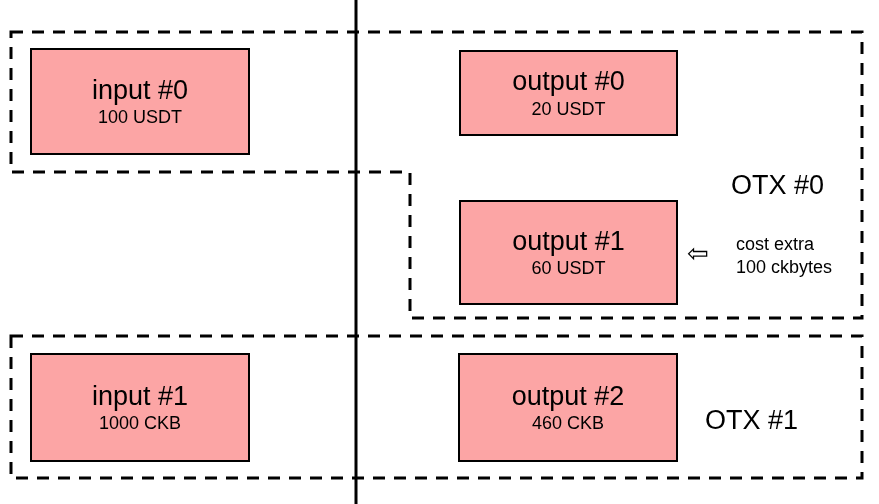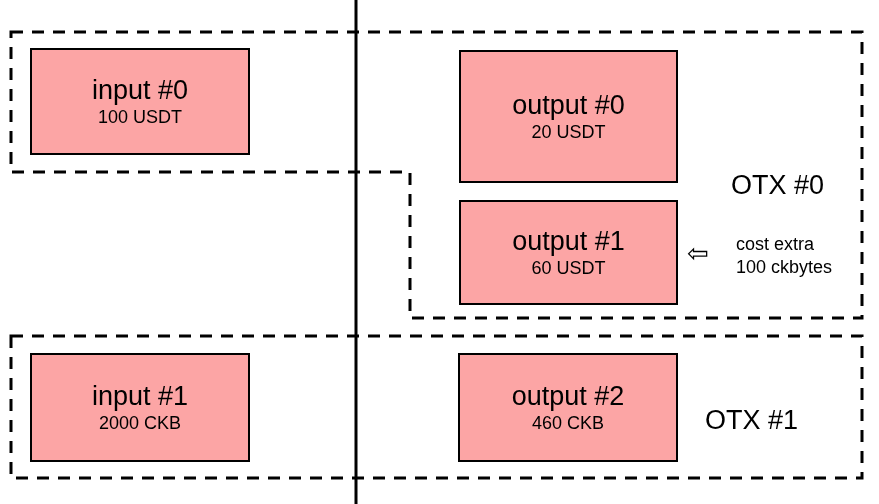--- a/index.html
+++ b/index.html
@@ -77,33 +77,33 @@
     <rect x="11" y="336" width="851" height="142" fill="none" stroke="#000000" stroke-width="3" stroke-dasharray="12 9"></rect>
 
     <line x1="356" y1="0" x2="356" y2="504" stroke="#000000" stroke-width="3"></line>
   </svg>
 
   <div class="cell-box" style="left:30px; top:48px; width:220px; height:107px;">
     <div class="cell-title">input #0</div>
     <div class="cell-sub">100 USDT</div>
   </div>
 
-  <div class="cell-box" style="left:459px; top:50px; width:219px; height:133px;">
+  <div class="cell-box" style="left:459px; top:50px; width:219px; height:86px;">
     <div class="cell-title">output #0</div>
     <div class="cell-sub">20 USDT</div>
   </div>
 
   <div class="cell-box" style="left:459px; top:200px; width:219px; height:105px;">
     <div class="cell-title">output #1</div>
     <div class="cell-sub">60 USDT</div>
   </div>
 
   <div class="cell-box" style="left:30px; top:353px; width:220px; height:109px;">
     <div class="cell-title">input #1</div>
-    <div class="cell-sub">2000 CKB</div>
+    <div class="cell-sub">1000 CKB</div>
   </div>
 
   <div class="cell-box" style="left:458px; top:353px; width:220px; height:109px;">
     <div class="cell-title">output #2</div>
     <div class="cell-sub">460 CKB</div>
   </div>
 
   <div class="otx-label" style="left:731px; top:172px;">OTX #0</div>
 
   <div class="otx-label" style="left:705px; top:393px;margin-top:14px;">OTX #1</div>

